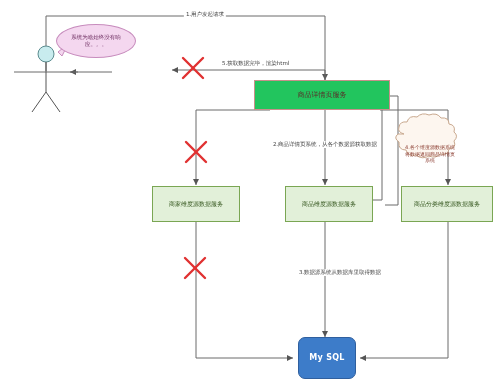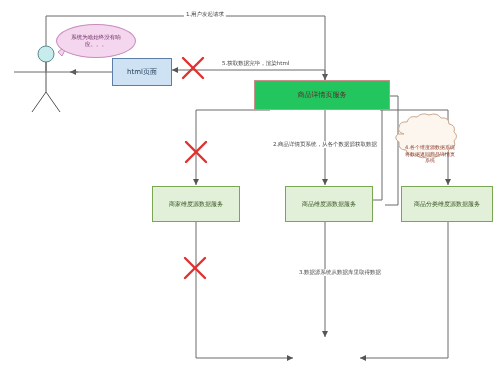--- a/index.html
+++ b/index.html
@@ -161,30 +161,30 @@
       </g>
       <g>
         <path d="M185,258 L205,278"></path>
         <path d="M205,258 L185,278"></path>
       </g>
     </g>
   </svg>
 
   <div class="bubble" style="left:56px; top:24px; width:80px; height:34px;">系统为啥始终没有响应。。。</div>
 
-  <div class="node box-html" style="left:112px; top:58px; width:60px; height:28px;">html页面</div>
 
   <div class="node box-detail" style="left:254px; top:80px; width:136px; height:30px;">商品详情页服务</div>
 
   <div class="node box-green" style="left:152px; top:186px; width:88px; height:36px;">商家维度源数据服务</div>
 
   <div class="node box-green" style="left:285px; top:186px; width:88px; height:36px;">商品维度源数据服务</div>
 
   <div class="node box-green" style="left:401px; top:186px; width:92px; height:36px;">商品分类维度源数据服务</div>
 
+  <div class="node box-mysql" style="left:298px; top:337px; width:58px; height:42px;">My SQL</div>
 
   <div class="cloud-note" style="left:400px; top:131px; width:60px; height:46px;">4.各个维度源数据系统将数据返回商品详情页系统</div>
 
   <div class="edge-label el-center" style="left:205px; top:11px;">1.用户发起请求</div>
 
   <div class="edge-label" style="left:220px; top:60px;">5.获取数据完毕，渲染html</div>
 
   <div class="edge-label el-center" style="left:325px; top:141px;">2.商品详情页系统，从各个数据源获取数据</div>
 
   <div class="edge-label el-center" style="left:340px; top:269px;">3.数据源系统从数据库里取得数据</div>

